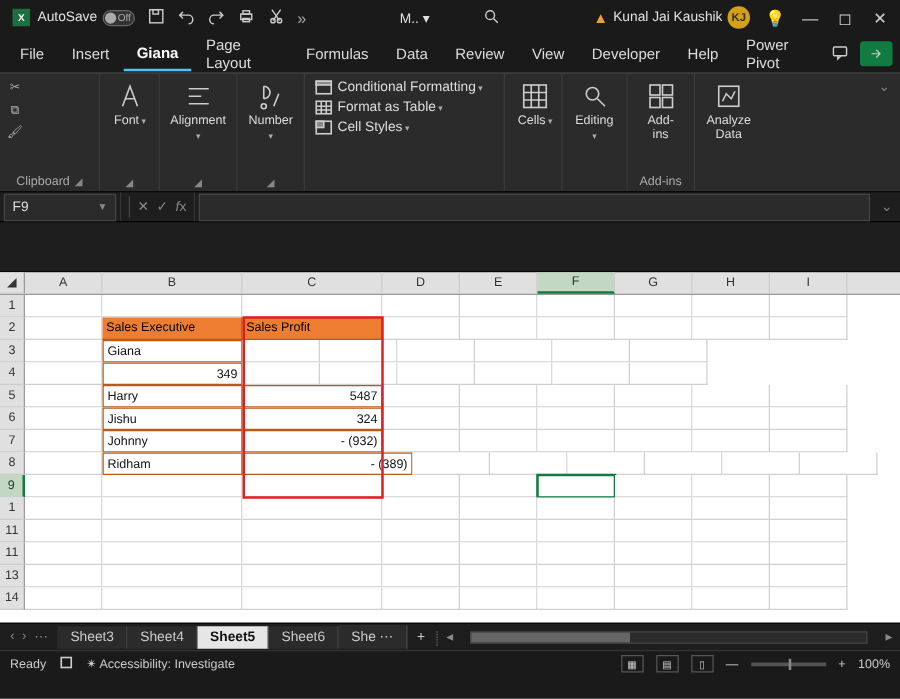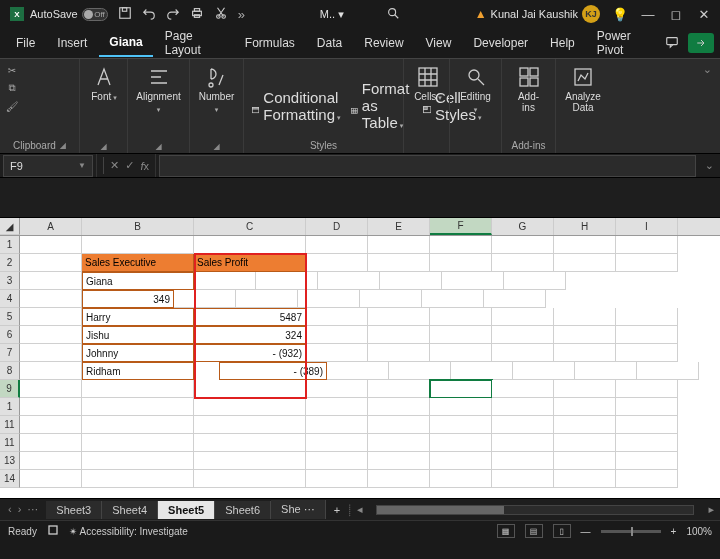--- a/index.html
+++ b/index.html
@@ -32,21 +32,21 @@
   .ribbon { height: 96px; background: #2b2b2b; border-top: 1px solid #444; border-bottom: 1px solid #000; display: flex; overflow: hidden; }
   .group { border-right: 1px solid #3a3a3a; padding: 4px 6px 2px 6px; display: flex; flex-direction: column; justify-content: space-between; }
   .group-label { font-size: 10px; color: #aaa; text-align: center; padding-top: 2px; display: flex; align-items: center; justify-content: center; gap: 4px; }
   .group-label .launcher { font-size: 8px; color: #888; }
   .group-body { flex: 1; display: flex; align-items: flex-start; gap: 4px; }
   .big-btn { display: flex; flex-direction: column; align-items: center; justify-content: center; gap: 2px; padding: 2px 4px; min-width: 36px; }
   .big-btn .icn { width: 24px; height: 24px; display: flex; align-items: center; justify-content: center; }
   .big-btn .lbl { font-size: 10px; color: #ddd; text-align: center; line-height: 11px; }
   .mini-col { display: flex; flex-direction: column; gap: 4px; justify-content: center; }
   .mini-col span { font-size: 10px; color: #aaa; width: 12px; height: 14px; display:flex;align-items:center;justify-content:center; }
-  .styles-list { display: flex; flex-direction: row; gap: 2px; font-size: 15px; color: #ddd; margin-top: 16px; }
+  .styles-list { display: flex; flex-direction: column; gap: 2px; font-size: 11px; color: #ddd; }
   .styles-list .row { display: flex; align-items: center; gap: 4px; padding: 1px 2px; }
   .styles-list .row .icn { width: 14px; height: 12px; }
   .dd::after { content: ' ▾'; font-size: 7px; color: #aaa; }
 
   
   .fx-row { height: 24px; background: #1e1e1e; display: flex; align-items: center; border-bottom: 1px solid #000; }
   .name-box { width: 90px; height: 22px; background: #2b2b2b; border: 1px solid #444; display: flex; align-items: center; padding: 0 6px; font-size: 11px; color: #ddd; margin: 0 3px; }
   .name-box .caret { margin-left: auto; font-size: 8px; color: #888; }
   .fx-icons { display: flex; align-items: center; gap: 6px; padding: 0 6px; color: #888; font-size: 11px; border-left:1px solid #333;border-right:1px solid #333;height:100%; }
   .fx-bar { flex: 1; height: 22px; background: #2b2b2b; border: 1px solid #444; margin: 0 3px; display:flex;align-items:center;padding:0 4px; }
@@ -248,23 +248,20 @@
           </div>
         <div class="row">
             <span class="icn"><svg viewBox="0 0 14 12">
                 <rect x="1" y="1" width="12" height="10"></rect>
                 <rect x="1" y="1" width="6" height="5" fill="#888"></rect>
               </svg></span>
             <span class="dd">Cell Styles</span>
           </div>
       </div>
     </div>
-    <div class="group-label">
-        <span>Styles</span>
-      </div>
   </div>
 
   <div class="group" style="width:46px">
     <div class="group-body">
       <div class="big-btn">
         <div class="icn">
             <svg viewBox="0 0 24 24">
               <rect x="3" y="3" width="18" height="18"></rect>
               <path d="M3 9 H21 M3 15 H21 M9 3 V21 M15 3 V21"></path>
             </svg>
@@ -388,21 +385,21 @@
         <div class="cell" style="width: 62px;"></div>
         <div class="cell" style="width: 62px;"></div>
         <div class="cell" style="width: 62px;"></div>
         <div class="cell" style="width: 62px;"></div>
         <div class="cell" style="width: 62px;"></div>
         <div class="cell" style="width: 62px;"></div>
       </div>
       <div class="grid-row">
         <div class="rowhdr">4</div>
         <div class="cell" style="width: 62px;"></div>
-        <div class="cell bval r" style="width: 92px; text-align: center;">349</div>
+        <div class="cell bval r" style="width: 112px; text-align: center;">349</div>
         <div class="cell" style="width: 62px;"></div>
         <div class="cell" style="width: 62px;"></div>
         <div class="cell" style="width: 62px;"></div>
         <div class="cell" style="width: 62px;"></div>
         <div class="cell" style="width: 62px;"></div>
         <div class="cell" style="width: 62px;"></div>
       </div>
       <div class="grid-row">
         <div class="rowhdr">5</div>
         <div class="cell" style="width: 62px;"></div>
@@ -436,21 +433,21 @@
         <div class="cell" style="width: 62px;"></div>
         <div class="cell" style="width: 62px;"></div>
         <div class="cell" style="width: 62px;"></div>
         <div class="cell" style="width: 62px;"></div>
         <div class="cell" style="width: 62px;"></div>
       </div>
       <div class="grid-row">
         <div class="rowhdr">8</div>
         <div class="cell" style="width: 62px;"></div>
         <div class="cell bval" style="width: 112px;">Ridham</div>
-        <div class="cell bval r" style="width: 108px; margin-left: 25px;">- (389)</div>
+        <div class="cell bval r" style="width: 136px;">- (389)</div>
         <div class="cell" style="width: 62px;"></div>
         <div class="cell" style="width: 62px;"></div>
         <div class="cell" style="width: 62px;"></div>
         <div class="cell" style="width: 62px;"></div>
         <div class="cell" style="width: 62px;"></div>
         <div class="cell" style="width: 62px;"></div>
       </div>
       <div class="grid-row">
         <div class="rowhdr sel">9</div>
         <div class="cell" style="width: 62px;"></div>

